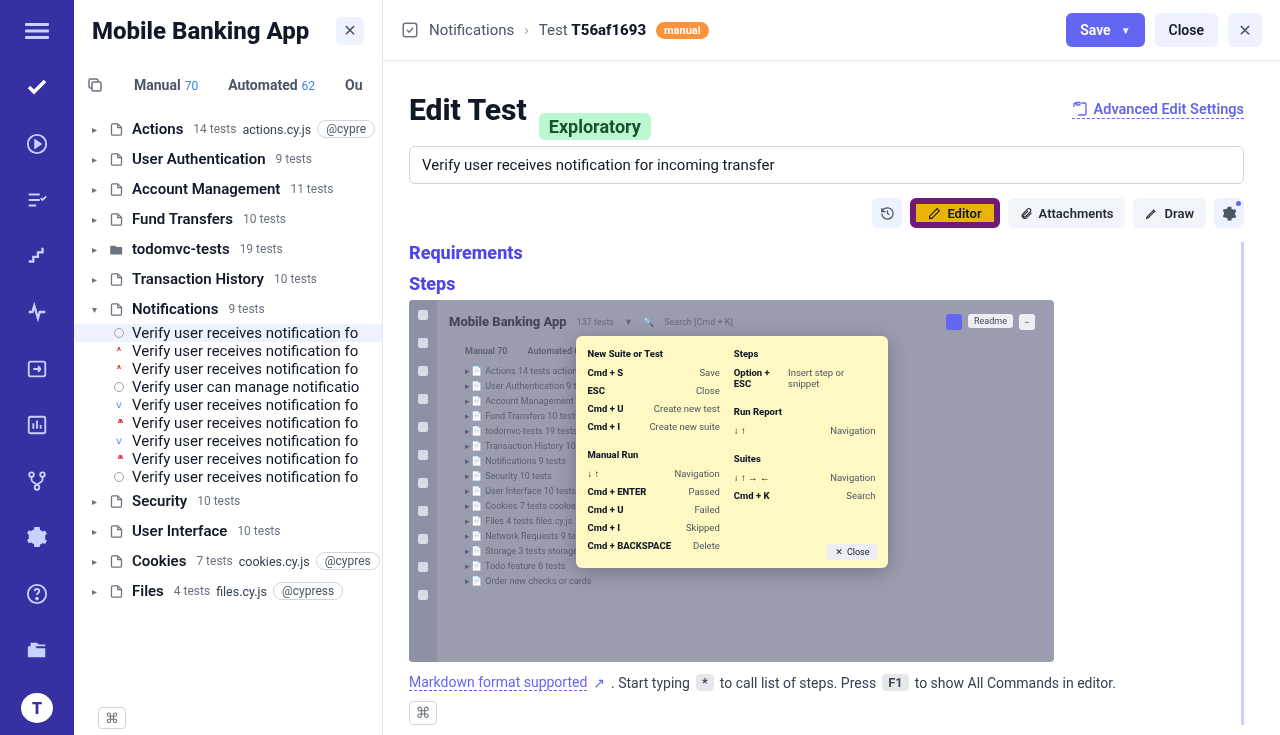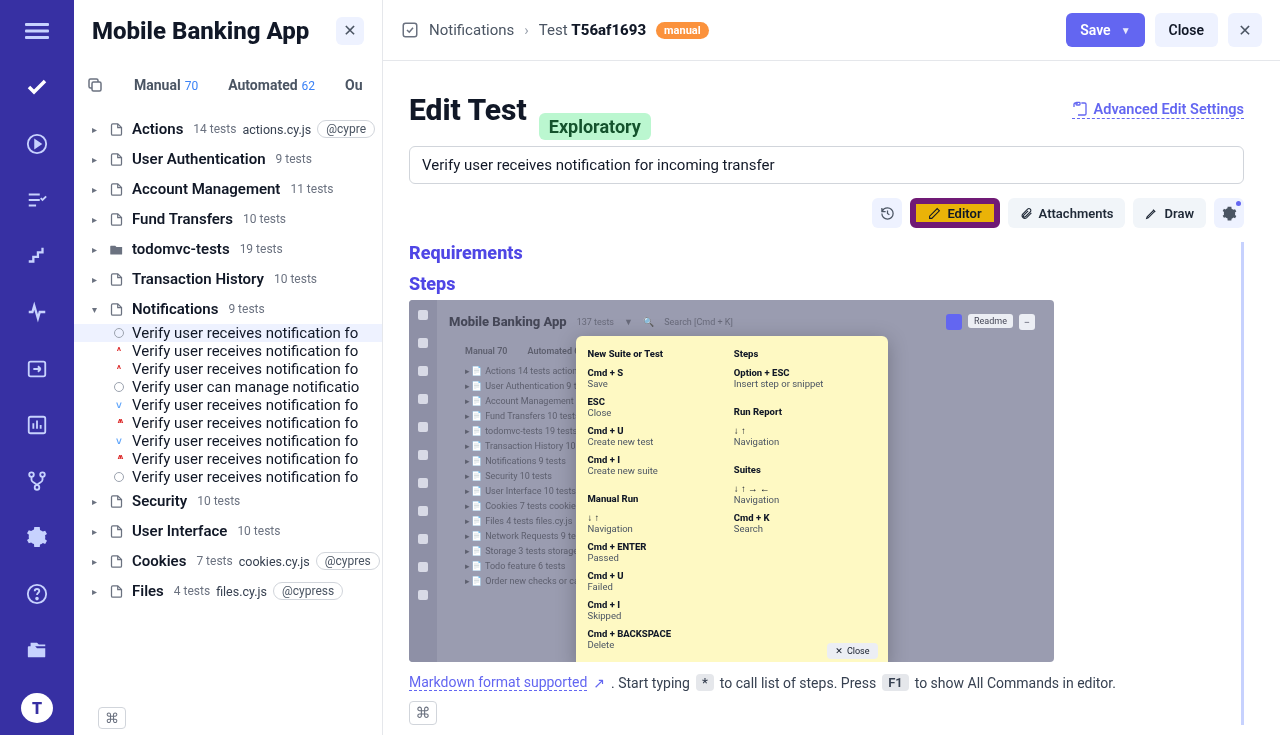--- a/index.html
+++ b/index.html
@@ -86,21 +86,21 @@
 
 .mini-tabs { position:absolute; left:56px; top:46px; display:flex; gap:20px; font-size:9px; color:#5d5f6e; font-weight:600; }
 
 .mini-tree { position:absolute; left:56px; top:64px; font-size:9px; color:#5d5f6e; line-height:15px; }
 .mini-tree div { white-space:nowrap; }
 
 .help { position:absolute; top:36px; left:50%; transform:translateX(-50%); width:312px; background:#fef9c3; border-radius:6px; padding:12px 12px 10px; font-size:9.5px; color:#111827; box-shadow:0 4px 20px rgba(0,0,0,.25); }
 .help-grid { display:flex; gap:14px; }
 .col { width:140px; }
 .col h5 { font-size:9.5px; font-weight:800; margin-bottom:8px; color:#111827; }
-.kv { display:flex; justify-content:space-between; margin-bottom:7px;flex-direction:column; }
+.kv { display:flex; justify-content:space-between; margin-bottom:7px; }
 .kv .k { font-weight:800; }
 .kv .v { color:#4b5563; }
 .sep { height:10px; }
 .help .closebtn { position:absolute; bottom:8px; right:10px; background:#eceef4; padding:3px 8px; border-radius:4px; font-size:9px; cursor:pointer; display:flex; gap:4px; align-items:center; }
 
 .foot { display:flex; align-items:center; gap:6px; margin-top:12px; font-size:14px; color:#374151; }
 .foot a { color:#6366f1; text-decoration:none; border-bottom:1px dashed #6366f1; }
 .foot .kbd { background:#e5e7eb; border-radius:4px; padding:1px 6px; font-size:13px; color:#374151; font-weight:600; }
 .cmdk { margin-top:10px; width:28px; height:24px; border:1px solid #d1d5db; border-radius:4px; display:flex; align-items:center; justify-content:center; font-size:15px; color:#6b7280; }
 

